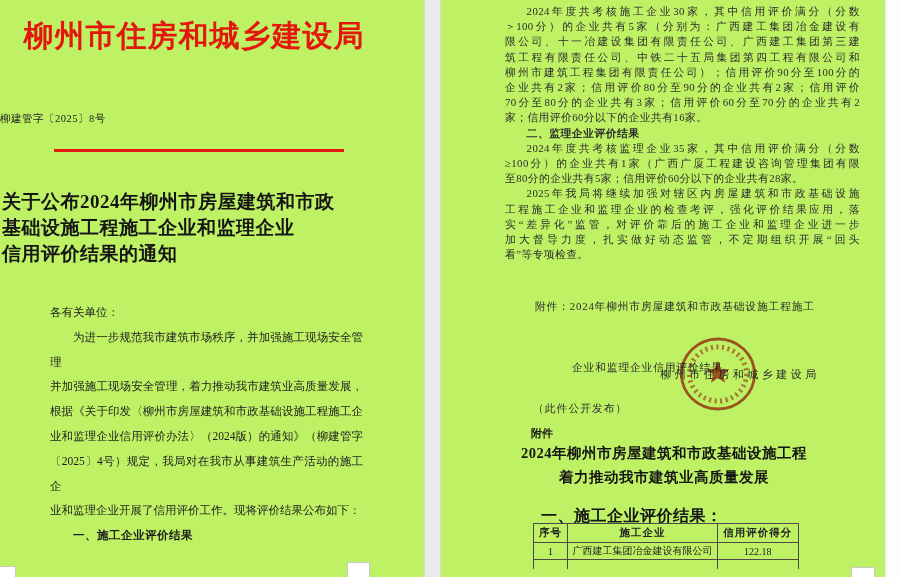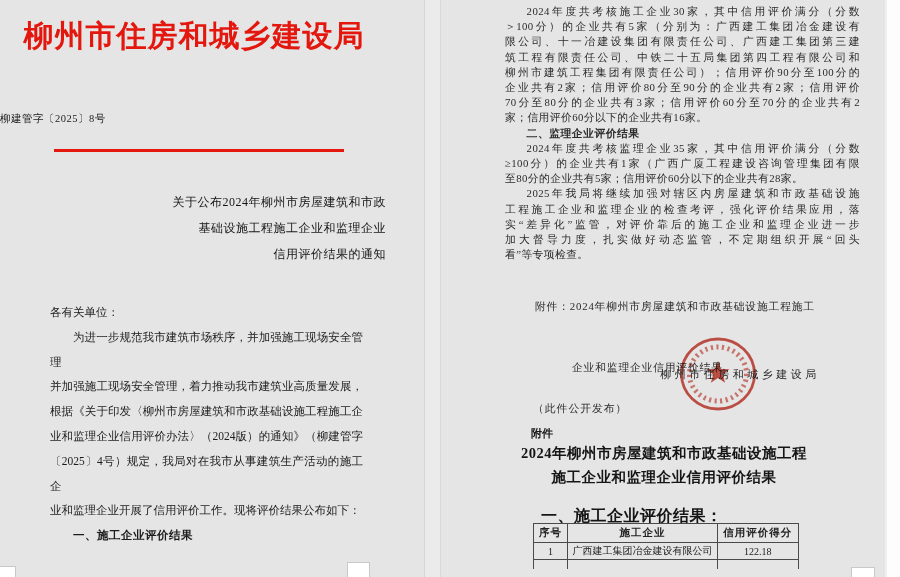--- a/index.html
+++ b/index.html
@@ -1,39 +1,39 @@
 <!DOCTYPE html>
 <html style="--red: #e3170d;"><head>
 <meta charset="utf-8">
 <style>
   html,body{margin:0;padding:0;}
   body{
     width:900px;height:577px;position:relative;overflow:hidden;
     background:#fdfdfd;
     font-family:"Liberation Serif","DejaVu Serif",serif;
   }
-  .page{position:absolute;top:0;height:577px;background:#e5e5e5;}
+  .page{position:absolute;top:0;height:577px;background:#bef264;}
   #pageL{left:0;width:424px;}
   #divider{
     position:absolute;left:424px;top:0;width:17px;height:577px;
     background:#ebebeb;border-left:1px solid #d6d6d6;border-right:1px solid #d8d8d8;
     box-sizing:border-box;
   }
   #pageR{left:441px;width:446px;border-right:2px solid #efefef;box-sizing:border-box;}
 
   
   .agency{
     position:absolute;left:2px;top:16px;width:384px;text-align:center;
     font-size:30px;font-weight:bold;color:var(--red);letter-spacing:1px;white-space:nowrap;
   }
   .docnum{position:absolute;left:0;top:112px;width:376px;font-size:10.5px;color:#222;letter-spacing:0.5px;}
   .redline{position:absolute;left:54px;top:149px;width:290px;height:3px;background:var(--red);}
   .titleL{
-    position:absolute;left:2px;top:189px;width:384px;text-align:right;
-    font-weight:normal;font-size:12px;line-height:26px;color:#151515;letter-spacing:0.5px;
+    position:absolute;left:2px;top:189px;width:384px;text-align:left;
+    font-weight:bold;font-size:19px;line-height:26px;color:#151515;letter-spacing:0.5px;
   }
   .bodyL{
     position:absolute;left:50px;top:300px;width:313px;
     font-size:11.5px;line-height:24.8px;color:#1c1c1c;
   }
   .ln{min-height:1em;}
   .ln.just{text-align:justify;text-align-last:justify;}
   .ln.indent{text-indent:2em;}
   .ln.heading{font-weight:bold;text-indent:2em;font-family:"Liberation Sans","DejaVu Sans",sans-serif;letter-spacing:0.5px;}
 
@@ -160,21 +160,21 @@
   </svg>
 
   <div class="sig">柳州市住房和城乡建设局</div>
 
   <div class="pubrel">（此件公开发布）</div>
   <div class="applabel">附件</div>
 
   <div class="apptitle">
 
   <div class="tln">2024年柳州市房屋建筑和市政基础设施工程</div>
-      <div class="tln">施工企业和监理企业信用评价结果</div>
+      <div class="tln">着力推动我市建筑业高质量发展</div>
     </div>
 
   <div class="sechead">一、施工企业评价结果：</div>
 
   <table class="tableR">
     <colgroup>
         <col class="col-no">
         <col class="col-co">
         <col class="col-sc">
       </colgroup>

